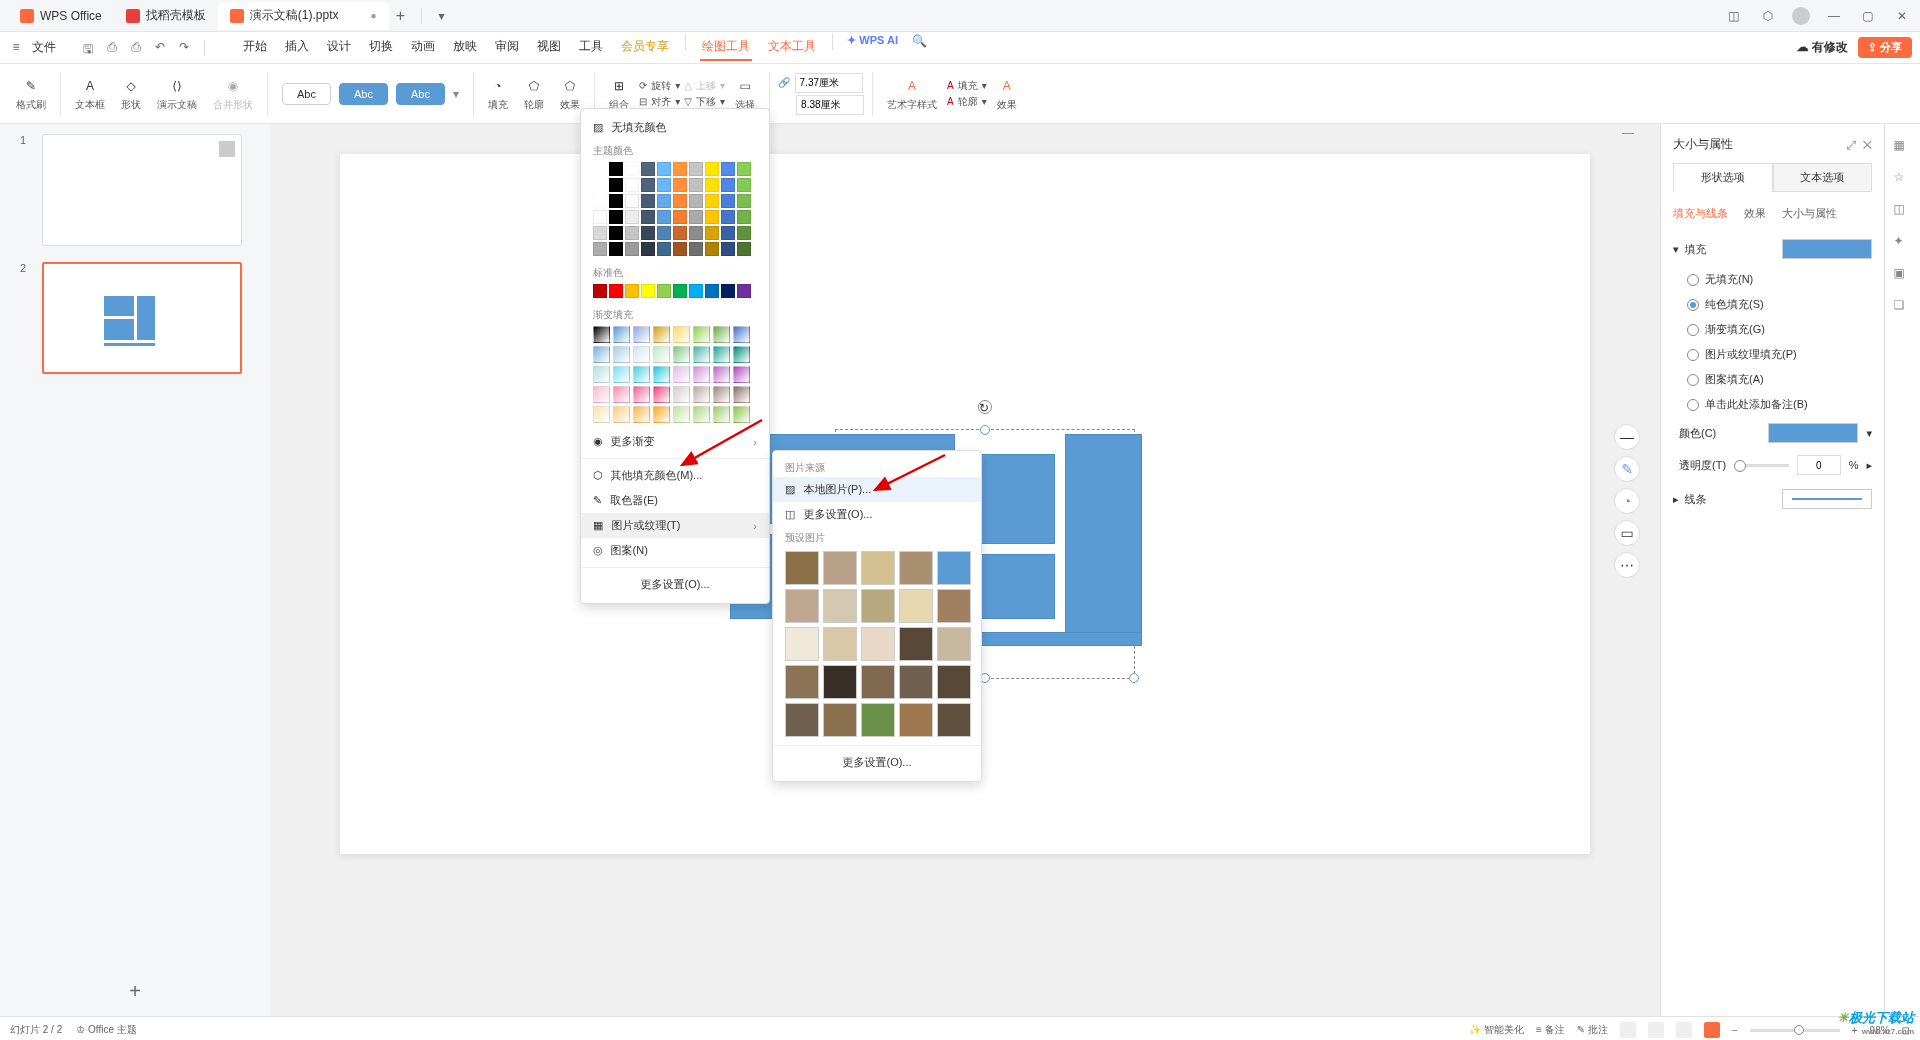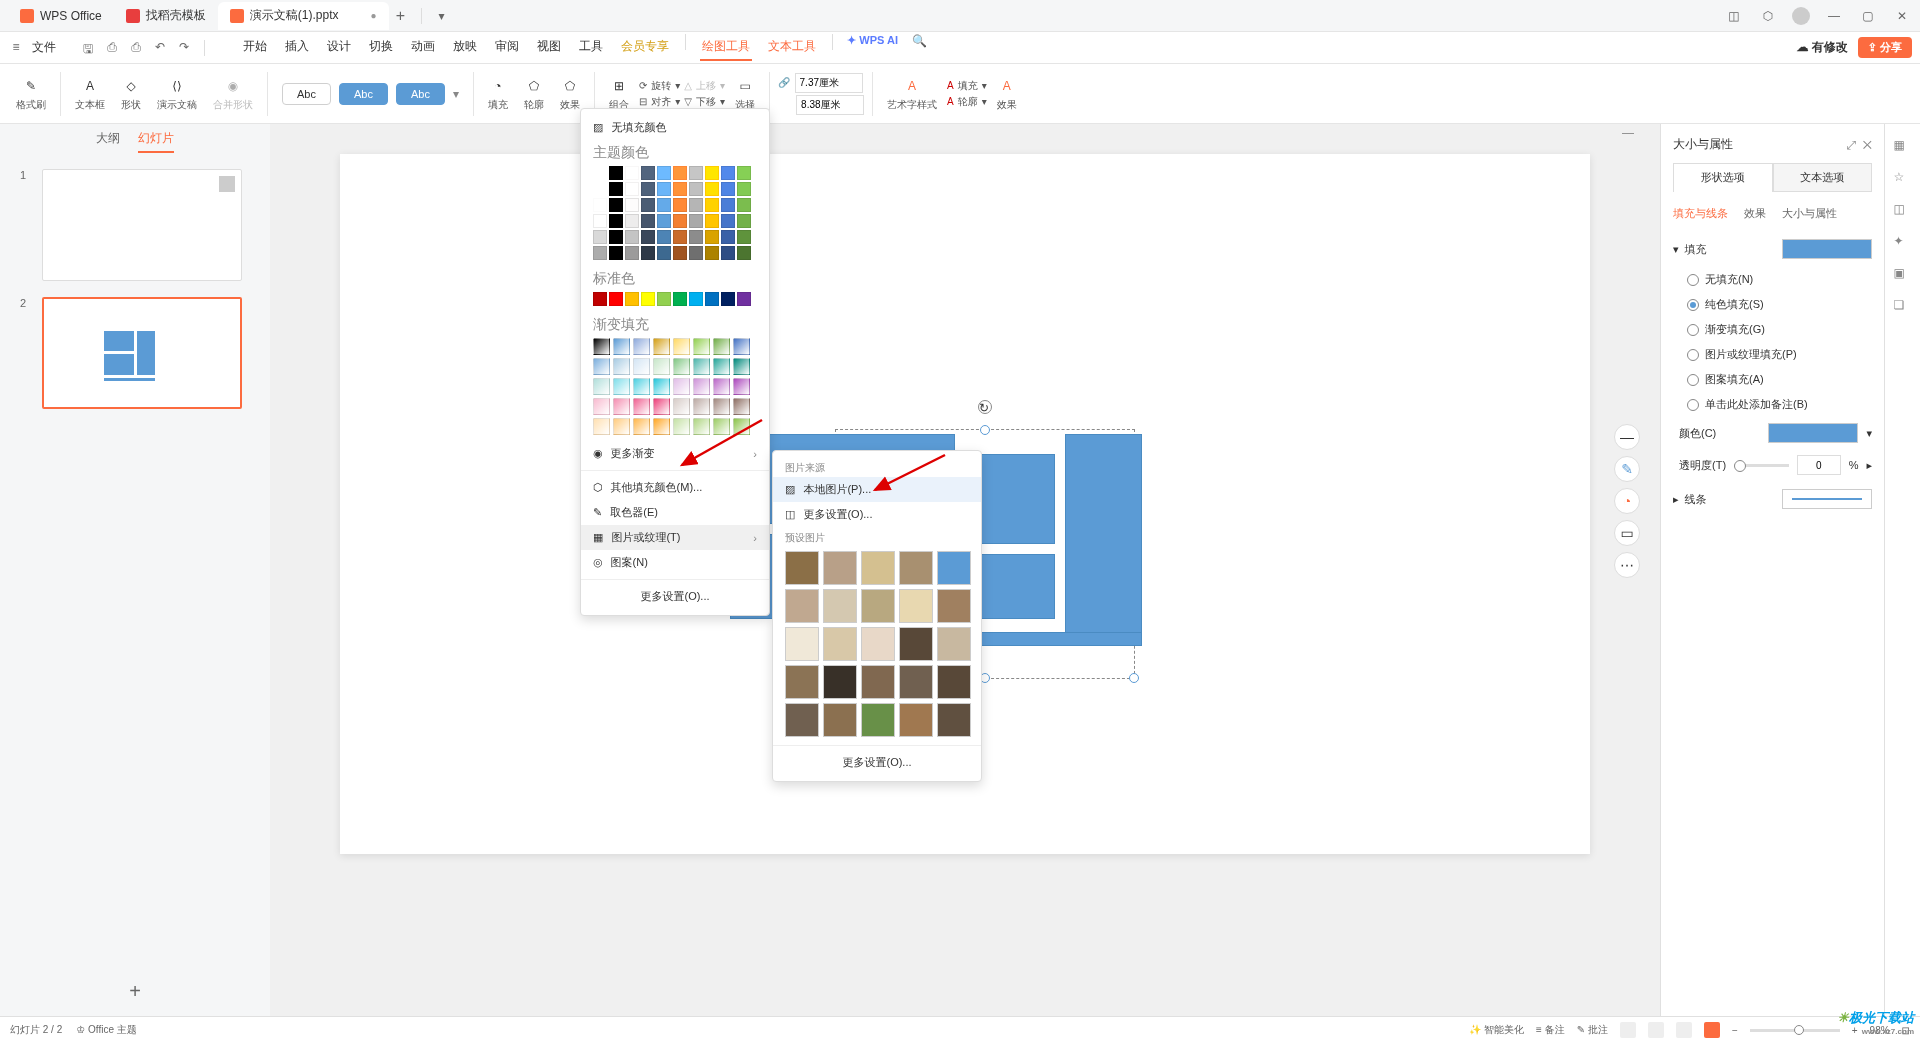--- a/index.html
+++ b/index.html
@@ -103,21 +103,21 @@
 .status-bar { height: 24px; background: #fff; border-top: 1px solid #e0e0e0; display: flex; align-items: center; padding: 13px 10px; font-size: 10px; color: #666; gap: 14px; }
 .status-right { margin-left: auto; display: flex; align-items: center; gap: 12px; }
 .view-btn { width: 16px; height: 16px; background: #eee; border-radius: 2px; }
 .view-btn.play { background: #fc6b3f; }
 
 
 .fill-dropdown { position: absolute; top: 108px; left: 580px; background: #fff; border: 1px solid #ddd; box-shadow: 0 4px 12px rgba(0,0,0,0.15); border-radius: 4px; padding: 6px 0; z-index: 100; width: 190px; }
 .dd-row { display: flex; align-items: center; gap: 8px; padding: 5px 12px; font-size: 11px; color: #333; cursor: pointer; }
 .dd-row:hover, .dd-row.hover { background: #f0f0f0; }
 .dd-row .arrow { margin-left: auto; color: #888; }
-.dd-label { font-size: 14px; color: #888; padding: 4px 12px 2px; }
+.dd-label { font-size: 10px; color: #888; padding: 4px 12px 2px; }
 .color-grid { padding: 2px 12px 6px; display: grid; grid-template-columns: repeat(10, 14px); gap: 2px; }
 .color-cell { width: 14px; height: 14px; border: 1px solid rgba(0,0,0,0.1); }
 .gradient-grid { padding: 2px 12px 6px; display: grid; grid-template-columns: repeat(8, 17px); gap: 3px; }
 .grad-cell { width: 17px; height: 17px; border: 1px solid rgba(0,0,0,0.1); }
 
 
 .texture-menu { position: absolute; top: 450px; left: 772px; background: #fff; border: 1px solid #ddd; box-shadow: 0 4px 12px rgba(0,0,0,0.15); border-radius: 4px; padding: 6px 0; z-index: 101; width: 210px; }
 .tex-label { font-size: 10px; color: #888; padding: 4px 12px 2px; }
 .tex-row { display: flex; align-items: center; gap: 8px; padding: 5px 12px; font-size: 11px; cursor: pointer; }
 .tex-row.hover { background: #eaf2fb; }
@@ -281,24 +281,20 @@
     <div class="ribbon-mini"><span style="color:#c00">A</span> <span>轮廓</span> ▾</div>
   </div>
   <div class="ribbon-group">
     <div class="ribbon-icon" style="color:#fc6b3f">A</div>
     <div class="ribbon-label">效果</div>
   </div>
 </div>
 
 <div class="main">
   <div class="slide-panel-wrap">
-    <div class="slide-tabs">
-      <span class="slide-tab">大纲</span>
-      <span class="slide-tab active">幻灯片</span>
-    </div>
     <div class="slide-list">
       <div class="slide-item">
         <span class="slide-num">1</span>
         <div class="slide-thumb">
             <div class="thumb-qr"></div>
           </div>
       </div>
       <div class="slide-item">
         <span class="slide-num">2</span>
         <div class="slide-thumb active">

